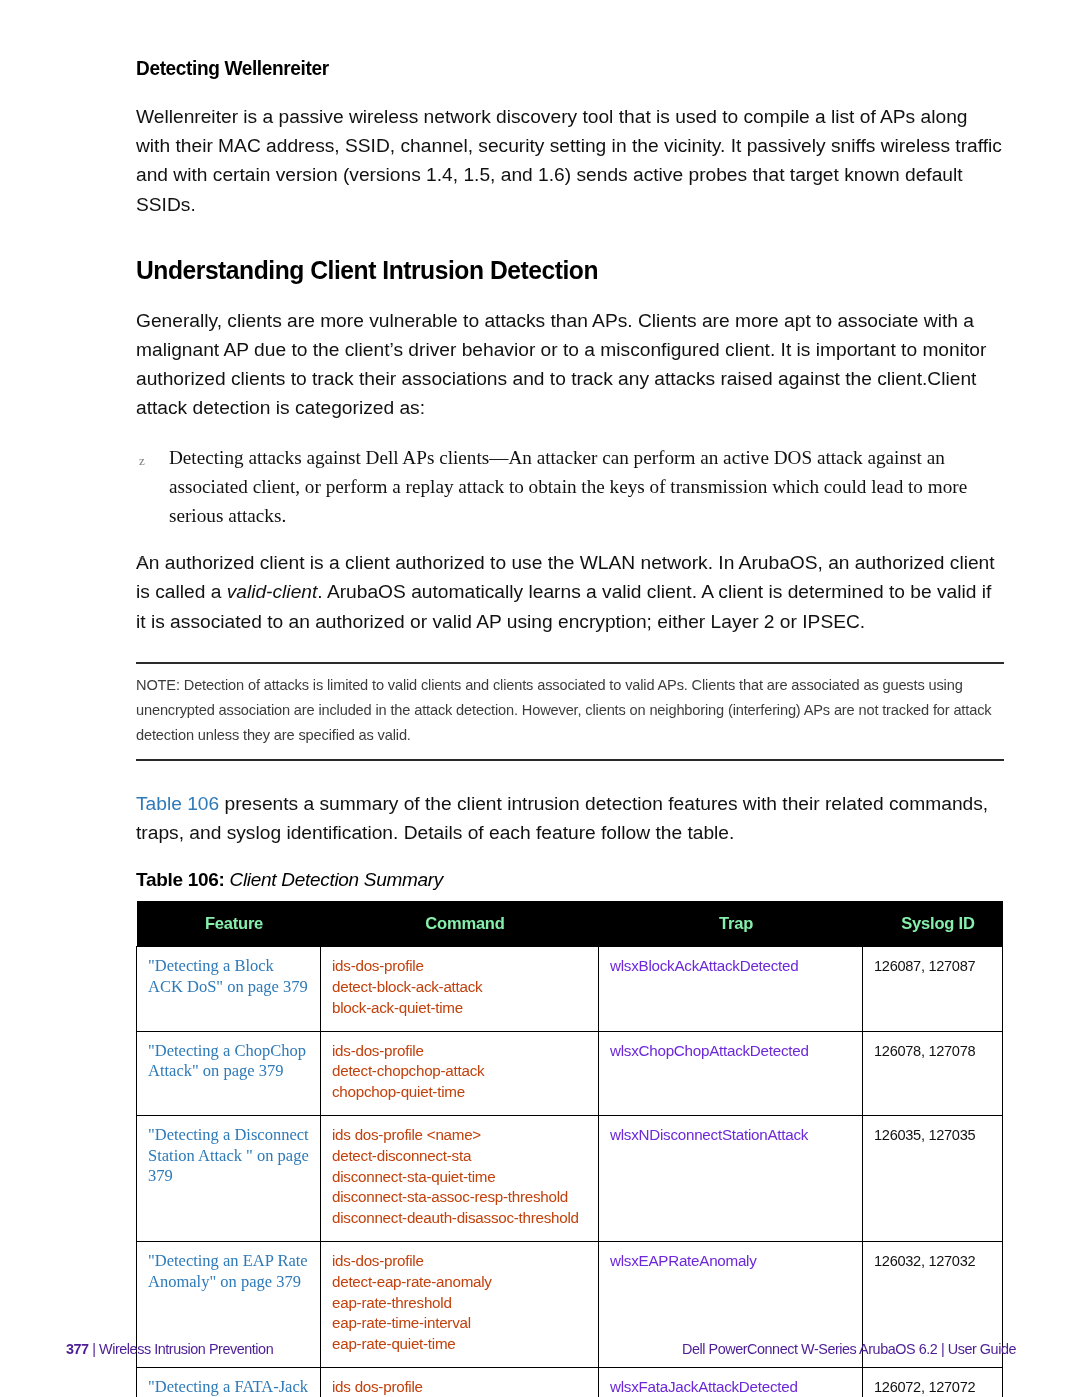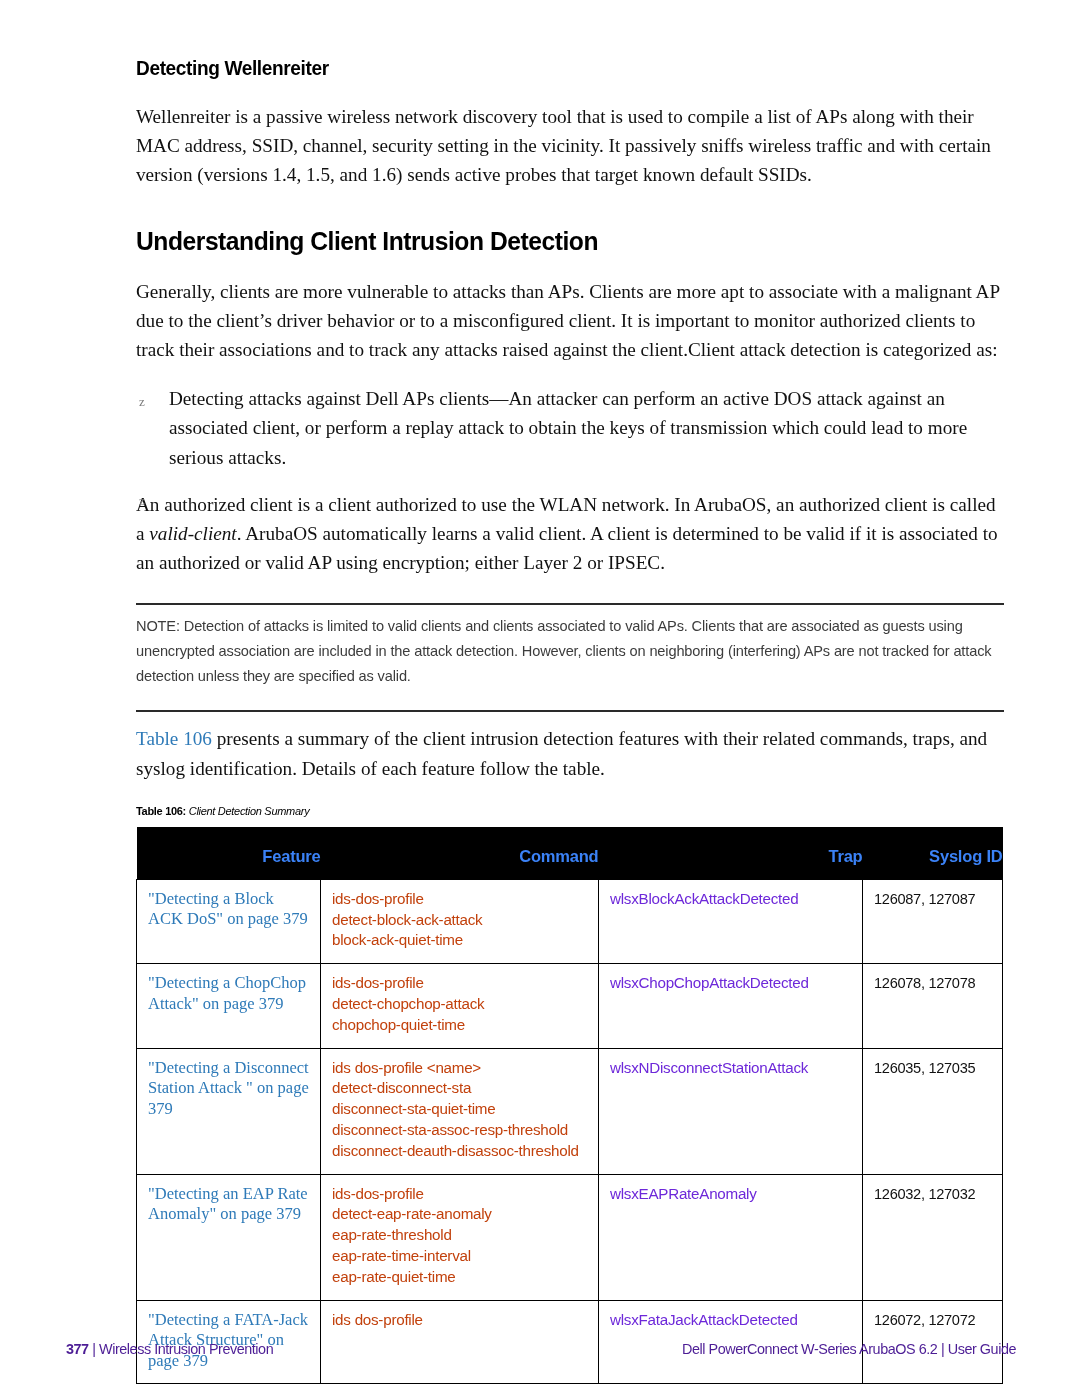--- a/index.html
+++ b/index.html
@@ -47,21 +47,21 @@
     font-size: 26.5px;
     letter-spacing: -0.5px;
     margin: 36px 0 20px 0;
     color: #000;
     transform: scaleX(0.93);
     transform-origin: left center;
   }
 
   
   p.body {
-    font-family: Liberation Serif, serif;
+    font-family: Liberation Sans, sans-serif;
     font-size: 19.2px;
     line-height: 29.2px;
     margin: 0 0 20px 0;
     text-align: left;
     color: #111;
   }
 
   .italic { font-style: italic; }
 
   a.xref, .xref {
@@ -90,57 +90,57 @@
     top: 3px;
     font-family: "Liberation Serif", serif;
     font-size: 13px;
     color: #7a7a7a;
   }
 
   
   .note-box {
     border-top: 2.5px solid #2a2a2a;
     border-bottom: 2.5px solid #2a2a2a;
-    padding: 9px 0 21px 0;
-    margin: 26px 0 12px 0;
+    padding: 9px 0 11px 0;
+    margin: 26px 0 28px 0;
   }
   .note-box p {
     font-family: "Liberation Sans", sans-serif;
     font-size: 14.6px;
     line-height: 25px;
     margin: 0;
     color: #3c3c3c;
     letter-spacing: -0.15px;
   }
 
   
   .table-caption {
     font-family: "Liberation Sans", sans-serif;
-    font-size: 11px;
+    font-size: 19px;
     margin: 22px 0 10px 0;
     letter-spacing: -0.3px;
   }
   .table-caption .tc-label { font-weight: bold; }
   .table-caption .tc-title { font-style: italic; }
 
   
   table.dtable {
     border-collapse: collapse;
     width: 866px;
     table-layout: fixed;
     margin: 0;
   }
   table.dtable th {
     background: #000000;
-    color: #3b82f6;
+    color: #86efac;
     font-family: "Liberation Sans", sans-serif;
     font-weight: bold;
     font-size: 16.5px;
-    text-align: right;
-    padding: 20px 0 13px 11px;
+    text-align: center;
+    padding: 13px 0 13px 11px;
     border: none;
     letter-spacing: -0.2px;
     vertical-align: middle;
   }
   table.dtable td {
     border: 1.4px solid #000000;
     vertical-align: top;
     padding: 9px 10px 12px 11px;
   }
   table.dtable tr td:first-child {

